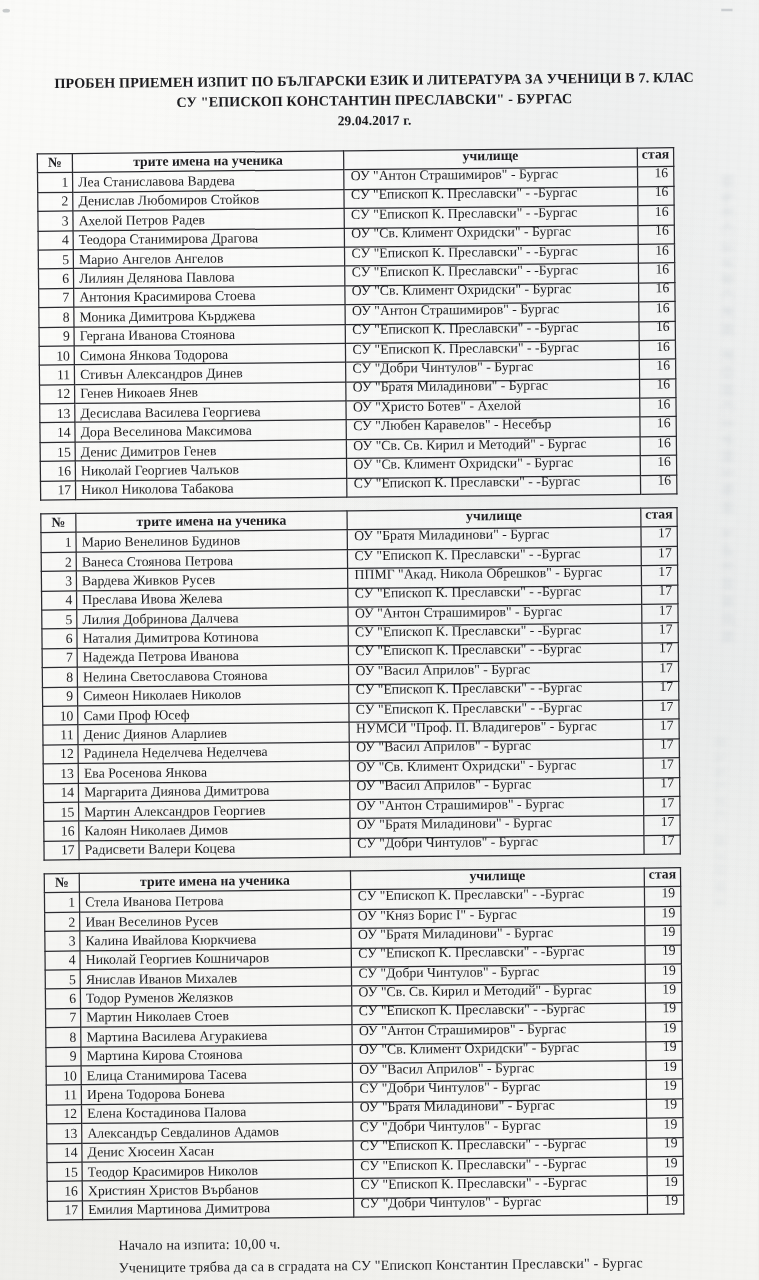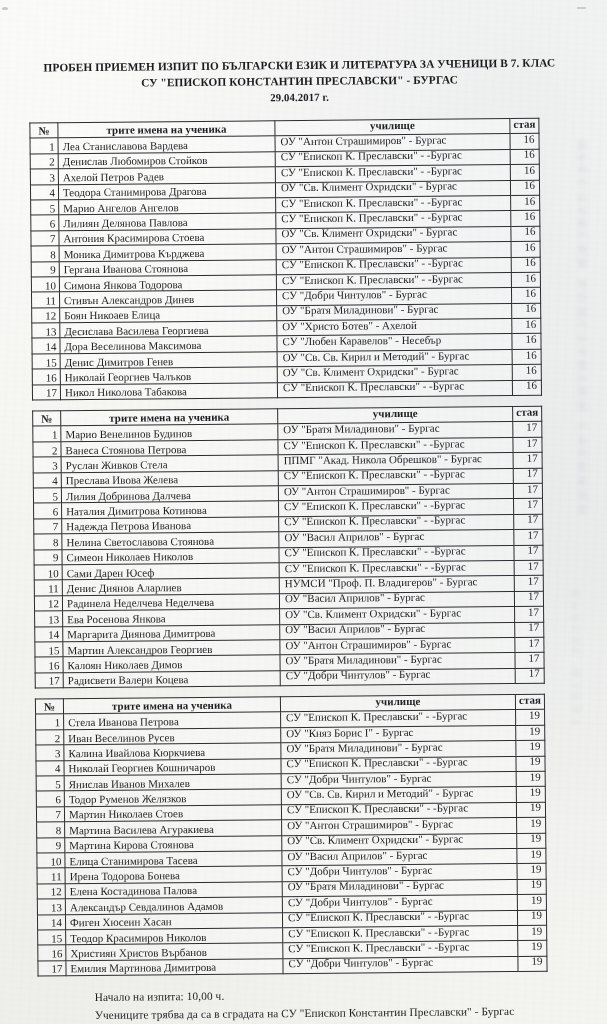--- a/index.html
+++ b/index.html
@@ -162,21 +162,21 @@
             <td class="c-room"><span>16</span></td>
           </tr>
           <tr>
             <td class="c-num"><span>11</span></td>
             <td class="c-name"><span>Стивън Александров Динев</span></td>
             <td class="c-school"><span>СУ "Добри Чинтулов" - Бургас</span></td>
             <td class="c-room"><span>16</span></td>
           </tr>
           <tr>
             <td class="c-num"><span>12</span></td>
-            <td class="c-name"><span>Боян Никоаев Елица</span></td>
+            <td class="c-name"><span>Генев Никоаев Янев</span></td>
             <td class="c-school"><span>ОУ "Братя Миладинови" - Бургас</span></td>
             <td class="c-room"><span>16</span></td>
           </tr>
           <tr>
             <td class="c-num"><span>13</span></td>
             <td class="c-name"><span>Десислава Василева Георгиева</span></td>
             <td class="c-school"><span>ОУ "Христо Ботев" - Ахелой</span></td>
             <td class="c-room"><span>16</span></td>
           </tr>
           <tr>
@@ -229,21 +229,21 @@
             <td class="c-room"><span>17</span></td>
           </tr>
           <tr>
             <td class="c-num"><span>2</span></td>
             <td class="c-name"><span>Ванеса Стоянова Петрова</span></td>
             <td class="c-school"><span>СУ "Епископ К. Преславски" - -Бургас</span></td>
             <td class="c-room"><span>17</span></td>
           </tr>
           <tr>
             <td class="c-num"><span>3</span></td>
-            <td class="c-name"><span>Руслан Живков Стела</span></td>
+            <td class="c-name"><span>Вардева Живков Русев</span></td>
             <td class="c-school"><span>ППМГ "Акад. Никола Обрешков" - Бургас</span></td>
             <td class="c-room"><span>17</span></td>
           </tr>
           <tr>
             <td class="c-num"><span>4</span></td>
             <td class="c-name"><span>Преслава Ивова Желева</span></td>
             <td class="c-school"><span>СУ "Епископ К. Преславски" - -Бургас</span></td>
             <td class="c-room"><span>17</span></td>
           </tr>
           <tr>
@@ -271,21 +271,21 @@
             <td class="c-room"><span>17</span></td>
           </tr>
           <tr>
             <td class="c-num"><span>9</span></td>
             <td class="c-name"><span>Симеон Николаев Николов</span></td>
             <td class="c-school"><span>СУ "Епископ К. Преславски" - -Бургас</span></td>
             <td class="c-room"><span>17</span></td>
           </tr>
           <tr>
             <td class="c-num"><span>10</span></td>
-            <td class="c-name"><span>Сами Дарен Юсеф</span></td>
+            <td class="c-name"><span>Сами Проф Юсеф</span></td>
             <td class="c-school"><span>СУ "Епископ К. Преславски" - -Бургас</span></td>
             <td class="c-room"><span>17</span></td>
           </tr>
           <tr>
             <td class="c-num"><span>11</span></td>
             <td class="c-name"><span>Денис Диянов Аларлиев</span></td>
             <td class="c-school"><span>НУМСИ "Проф. П. Владигеров" - Бургас</span></td>
             <td class="c-room"><span>17</span></td>
           </tr>
           <tr>
@@ -416,21 +416,21 @@
             <td class="c-room"><span>19</span></td>
           </tr>
           <tr>
             <td class="c-num"><span>13</span></td>
             <td class="c-name"><span>Александър Севдалинов Адамов</span></td>
             <td class="c-school"><span>СУ "Добри Чинтулов" - Бургас</span></td>
             <td class="c-room"><span>19</span></td>
           </tr>
           <tr>
             <td class="c-num"><span>14</span></td>
-            <td class="c-name"><span>Фиген Хюсеин Хасан</span></td>
+            <td class="c-name"><span>Денис Хюсеин Хасан</span></td>
             <td class="c-school"><span>СУ "Епископ К. Преславски" - -Бургас</span></td>
             <td class="c-room"><span>19</span></td>
           </tr>
           <tr>
             <td class="c-num"><span>15</span></td>
             <td class="c-name"><span>Теодор Красимиров Николов</span></td>
             <td class="c-school"><span>СУ "Епископ К. Преславски" - -Бургас</span></td>
             <td class="c-room"><span>19</span></td>
           </tr>
           <tr>

